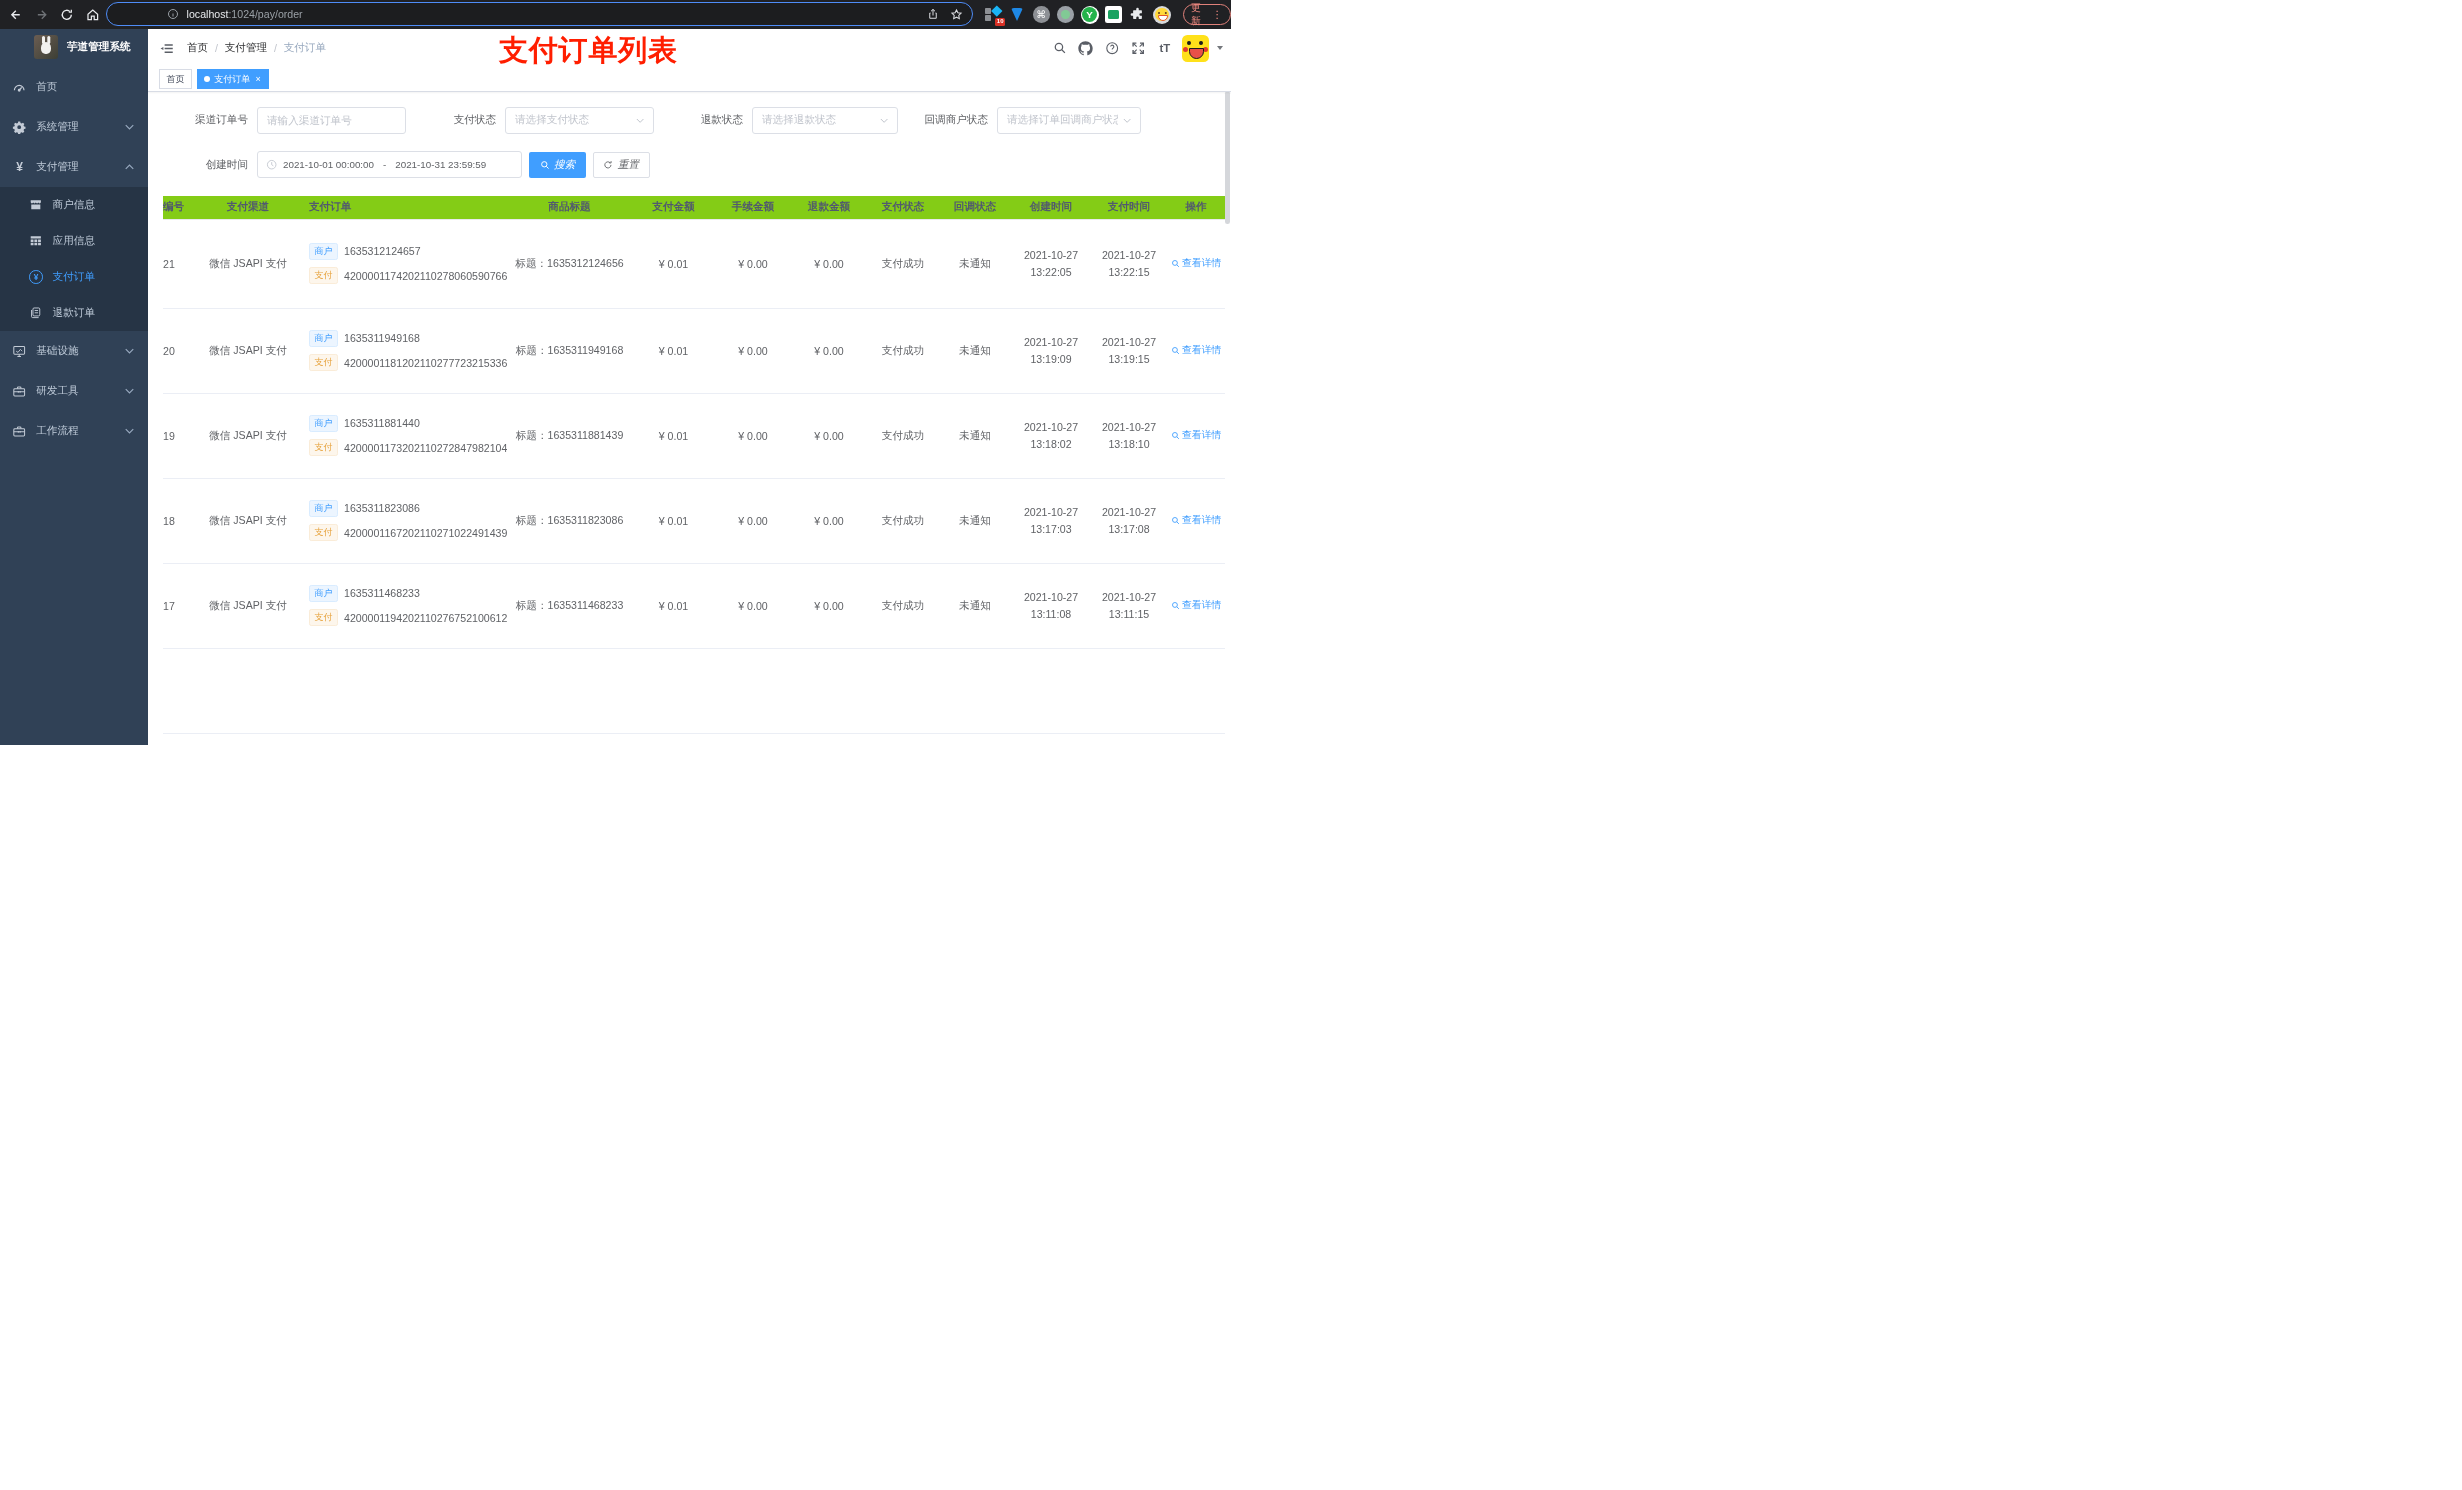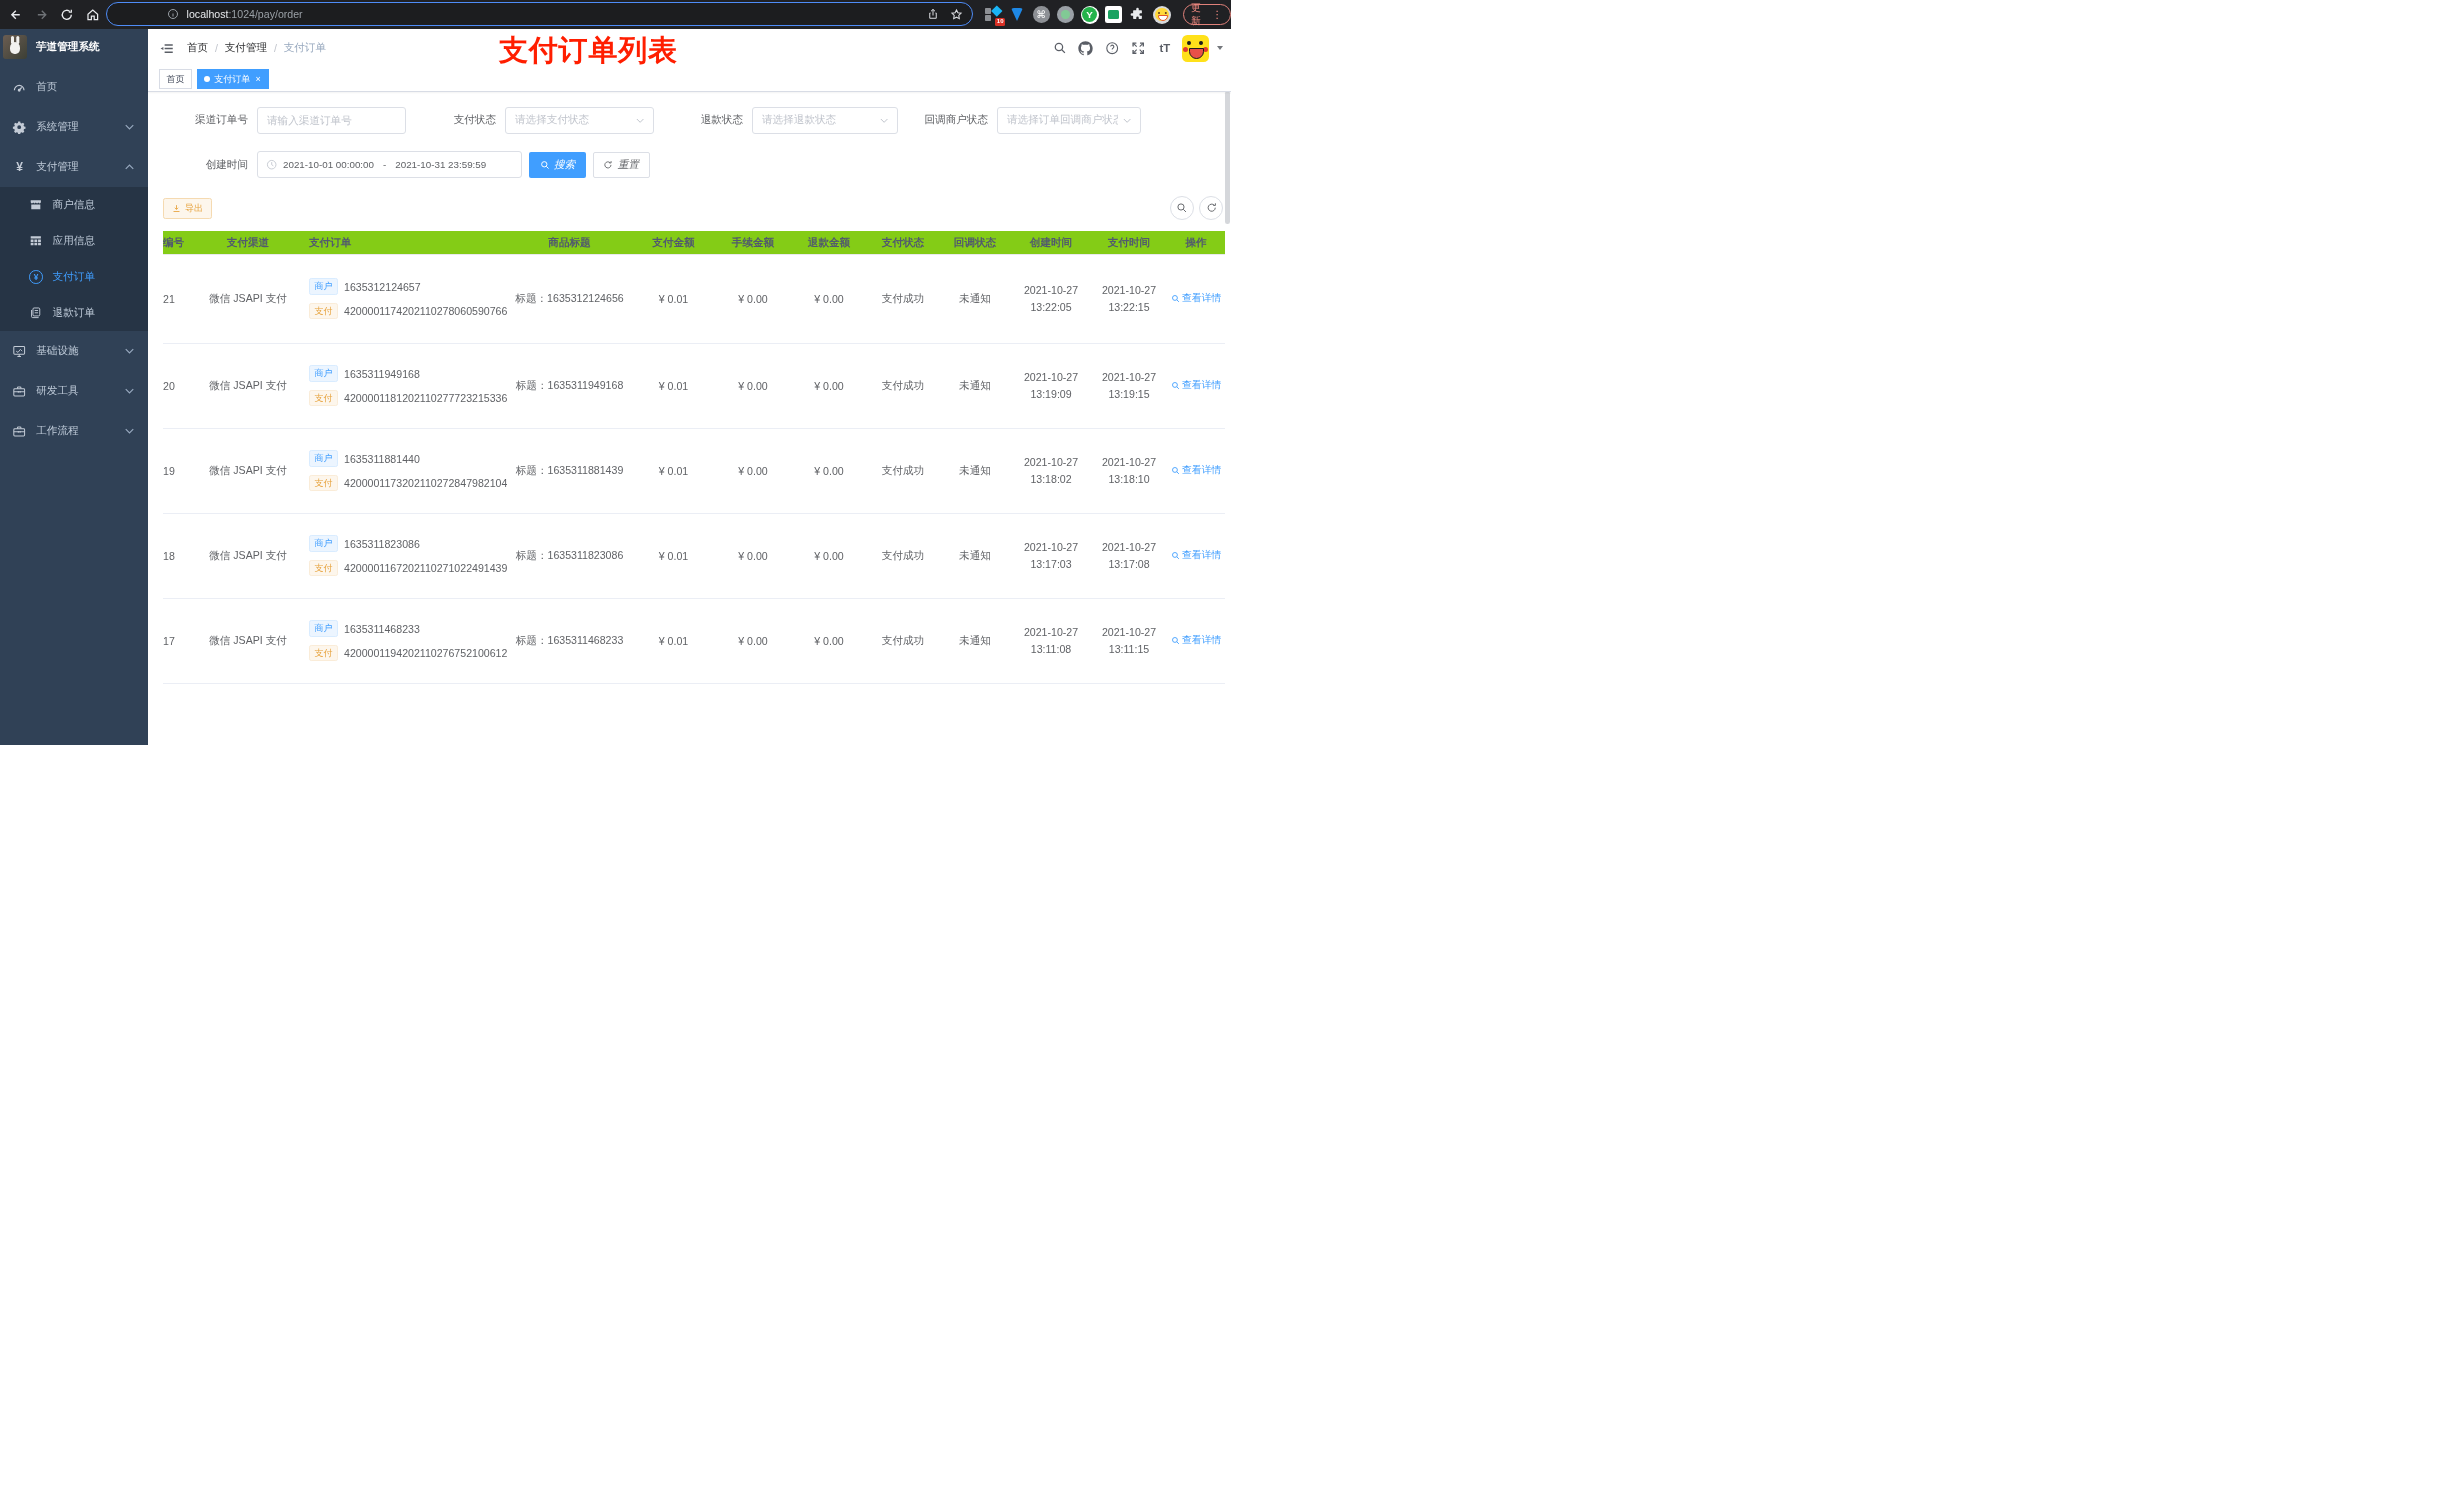--- a/index.html
+++ b/index.html
@@ -36,21 +36,21 @@
 .emoji i:before { content:""; position:absolute; left:2.3px; top:3.8px; width:2.3px; height:2.3px; border-radius:50%; background:#59391f; box-shadow:6.8px 0 0 #59391f; }
 .emoji i:after { content:""; position:absolute; left:3px; top:6.8px; width:7.6px; height:4.5px; border-radius:0 0 7.6px 7.6px; background:#fff; border:0.8px solid #e4572e; }
 .update-pill { margin-left:6px; height:20.4px; padding:0 7.6px; border:1.1px solid #e0817a; border-radius:10.6px; color:#f28b82; font-size:9.8px; display:flex; align-items:center; gap:5.3px; }
 .kebab { font-size:10.6px; letter-spacing:0; color:#f28b82; }
 
 
 .app { display:flex; height:716px; }
 
 
 .sidebar { width:148px; background:#304156; flex:none; overflow:hidden; }
-.logo-row { height:35px; display:flex; align-items:center; padding-left:3px; gap:9px; }
+.logo-row { height:35px; display:flex; align-items:center; padding-left:34px; gap:9px; }
 .logo-avatar { width:24px; height:24px; border-radius:3px; background:linear-gradient(135deg,#6b5d52,#3c3f35); position:relative; overflow:hidden; flex:none; }
 .logo-avatar:before { content:""; position:absolute; left:6.8px; top:7.6px; width:10.6px; height:12px; border-radius:50% 50% 45% 45%; background:#f2f1ef; }
 .logo-avatar:after { content:""; position:absolute; left:7.6px; top:1.5px; width:3px; height:7.6px; border-radius:2.3px; background:#f2f1ef; box-shadow:5.3px 0 0 #f2f1ef; }
 .logo-title { color:#fff; font-size:10.6px; font-weight:700; white-space:nowrap; }
 .menu { padding-top:3px; }
 .menu-item { height:40px; display:flex; align-items:center; padding:0 10.6px 0 10.6px; color:#bfcbd9; font-size:10.6px; cursor:pointer; }
 .menu-item .mi-icon { width:18px; height:18px; margin-right:7.6px; display:flex; align-items:center; justify-content:center; color:#c3cbd6; flex:none; }
 .menu-item .mi-label { flex:1; white-space:nowrap; }
 .menu-item .mi-arrow { color:#97a8be; flex:none; margin-right:3px; }
 .submenu { background:#263445; }
@@ -466,43 +466,20 @@
         </button>
         <button class="btn btn-default">
           <svg width="9.8" height="9.8" viewBox="0 0 24 24" fill="none" stroke="currentColor" stroke-width="2.2">
               <path d="M19.5 12a7.5 7.5 0 1 1-2.2-5.3"></path>
               <path d="M19.8 2.8v4.4h-4.4"></path>
             </svg>
           <span>重置</span>
         </button>
       </div>
 
-      <div class="toolbar">
-        <button class="btn-export">
-          <svg width="9" height="9" viewBox="0 0 24 24" fill="none" stroke="currentColor" stroke-width="2.3">
-              <path d="M12 3v11M7.5 10 12 14.5 16.5 10"></path>
-              <path d="M4 20h16"></path>
-            </svg>
-          <span>导出</span>
-        </button>
-        <span class="toolbar-right">
-          <span class="circ-btn">
-            <svg width="11.4" height="11.4" viewBox="0 0 24 24" fill="none" stroke="currentColor" stroke-width="2">
-                <circle cx="10.5" cy="10.5" r="6.5"></circle>
-                <path d="M15.5 15.5L21 21"></path>
-              </svg>
-          </span>
-          <span class="circ-btn">
-            <svg width="11.4" height="11.4" viewBox="0 0 24 24" fill="none" stroke="currentColor" stroke-width="2">
-                <path d="M19.5 12a7.5 7.5 0 1 1-2.2-5.3"></path>
-                <path d="M19.8 2.8v4.4h-4.4"></path>
-              </svg>
-          </span>
-        </span>
-      </div>
 
       <table class="pay-table">
         <colgroup>
           <col style="width:30px">
             <col style="width:110px">
             <col style="width:204px">
             <col style="width:125px">
           <col style="width:83px">
             <col style="width:76px">
             <col style="width:76px">

